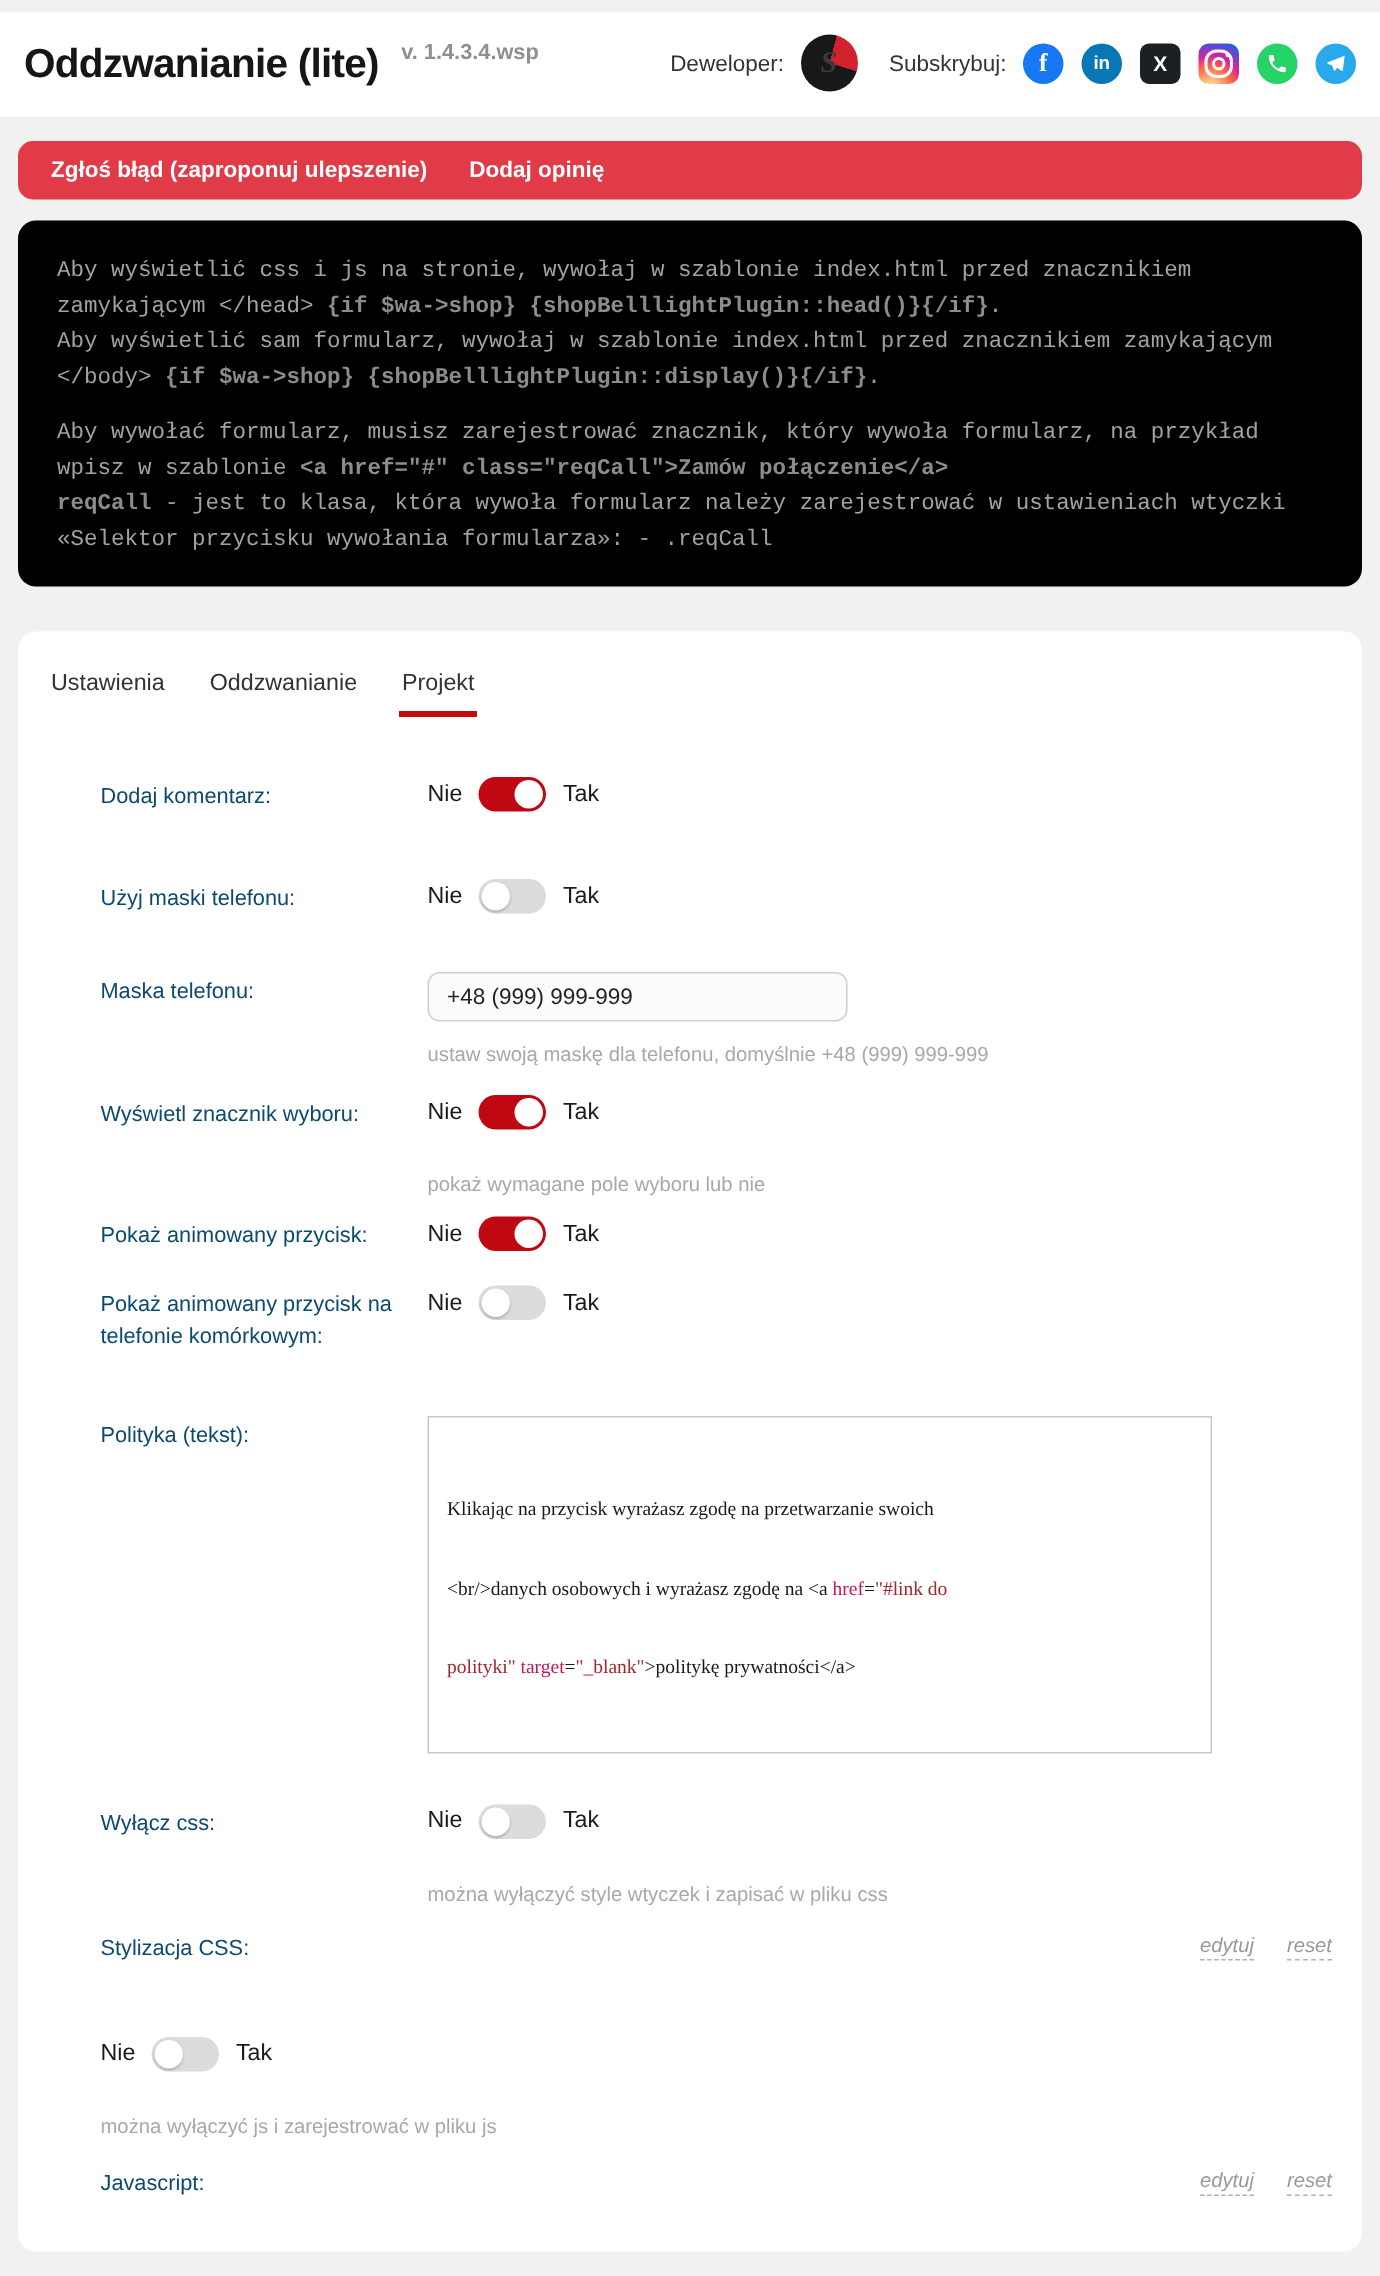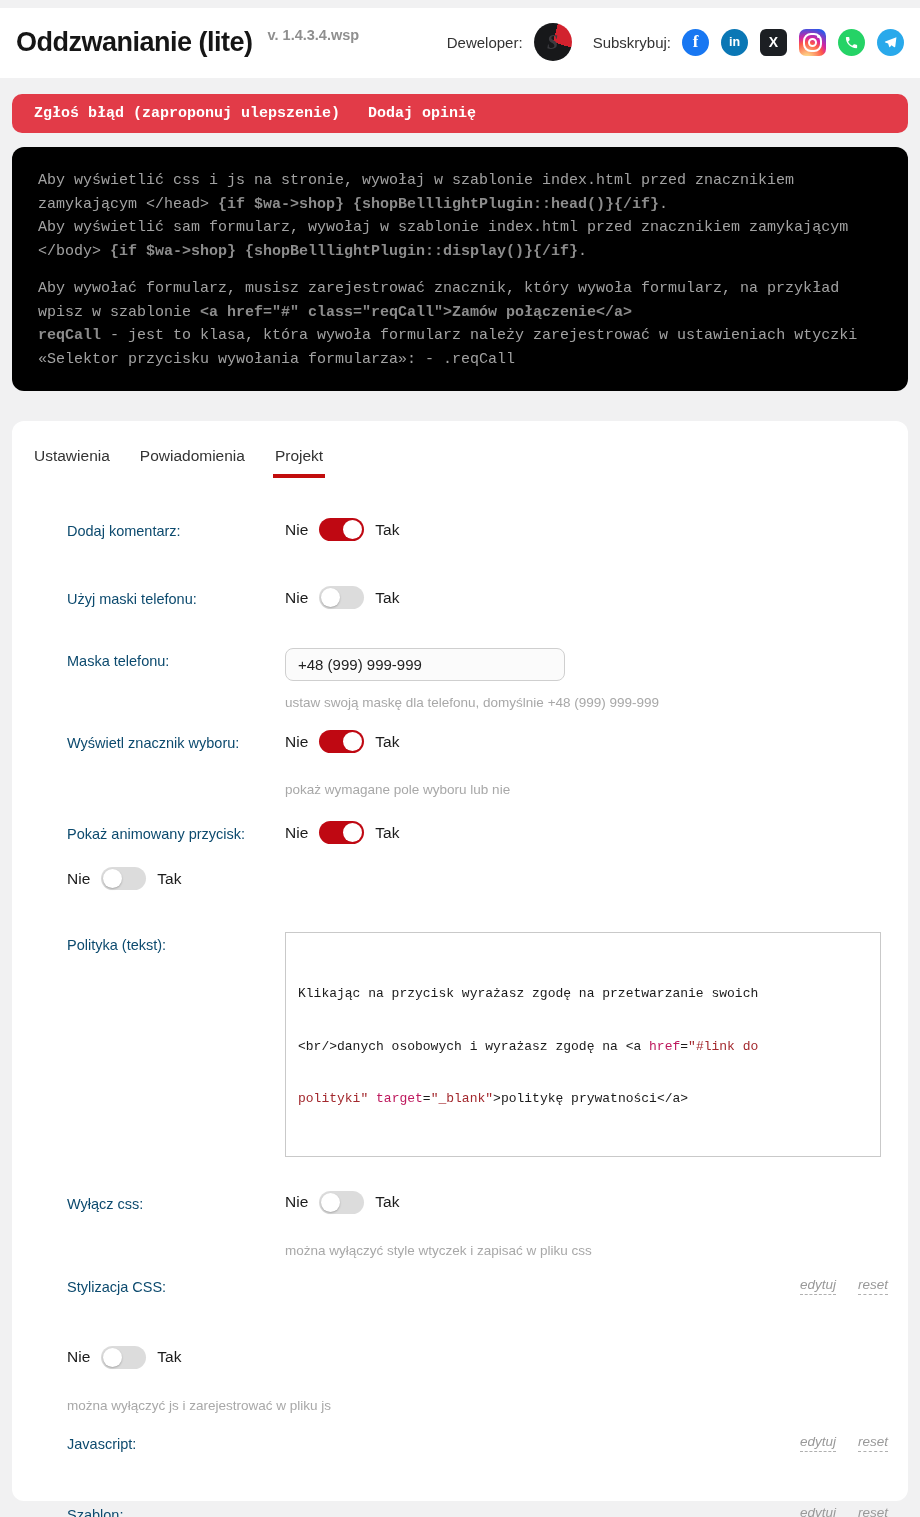--- a/index.html
+++ b/index.html
@@ -39,21 +39,21 @@
   }
   .icon-instagram::before{content:"";position:absolute;inset:4px;border:2px solid #fff;border-radius:8px;}
   .icon-instagram::after{content:"";position:absolute;top:6px;right:6px;width:3px;height:3px;background:#fff;border-radius:50%;}
   .ig-lens{position:absolute;inset:9px;border:2px solid #fff;border-radius:50%;}
   .icon-whatsapp{background:#25d366;}
   .icon-telegram{background:#29a9eb;}
   .sicon svg{width:15px;height:15px;fill:#fff;}
   
   .banner{
     margin:16px 12px 0;background:#e23b48;border-radius:10px;
-    padding:11px 22px;display:flex;align-items:center;gap:28px;font-family:Liberation Mono, monospace;
+    padding:11px 22px;display:flex;align-items:center;gap:28px;
   }
   .banner a{color:#fff;font-size:15px;font-weight:bold;text-decoration:none;cursor:pointer;}
   
   .info-card{
     margin:14px 12px 0;background:#000000;border-radius:12px;
     padding:22px 26px 20px;color:#a2a2a2;font-size:15px;line-height:23.5px;font-family:Liberation Mono, monospace;
   }
   .info-p{margin:0;white-space:pre-wrap;}
   .info-p + .info-p{margin-top:14px;}
   .run-bold{font-weight:bold;color:#8c8c8c;}
@@ -82,34 +82,34 @@
   .switch.off .knob{left:2px;box-shadow:0 1px 2px rgba(0,0,0,.25);}
   .hint{color:#a8a8a8;font-size:13.5px;}
   .hint-toggle{margin-top:29px;}
   .text-input{
     width:280px;box-sizing:border-box;padding:7px 12px;
     border:1px solid #cfcfcf;border-radius:8px;background:#fbfbfb;
     font-size:15px;color:#222;font-family:inherit;outline:none;
   }
   .hint-input{margin-top:14px;}
   .code-box{
-    width:596px;box-sizing:border-box;border:1px solid #c9c9c9;background:#fff;
-    padding:17px 12px 13px;font-family:Liberation Mono, monospace;
+    width:523px;box-sizing:border-box;border:1px solid #c9c9c9;background:#fff;
+    padding:17px 12px 13px;font-family:Liberation Serif, serif;
     font-size:13px;line-height:17.5px;color:#1a1a1a;white-space:pre-wrap;cursor:text;
   }
   .run-attr{color:#be185d;}
   .run-str{color:#a3282d;}
   .links{display:flex;gap:22px;padding-top:3px;justify-content:flex-end;}
   .dashed-link{
     color:#999;font-style:italic;font-size:13.5px;text-decoration:none;
     border-bottom:1px dashed #b0b0b0;padding-bottom:2px;cursor:pointer;
   }
   
   .mb44{margin-bottom:44px;} .mb38{margin-bottom:38px;} .mb20{margin-bottom:20px;}
-  .mb14{margin-bottom:24px;} .mb22{margin-bottom:22px;} .mb42{margin-bottom:42px;}
+  .mb14{margin-bottom:14px;} .mb22{margin-bottom:22px;} .mb42{margin-bottom:42px;}
   .mb34{margin-bottom:34px;} .mb16{margin-bottom:16px;} .mb48{margin-bottom:48px;}
   .mb18{margin-bottom:18px;} .mb47{margin-bottom:47px;}
 </style>
 </head>
 <body>
 
 <div class="topbar">
   <div class="title-wrap">
     <h1 class="app-title">Oddzwanianie (lite)</h1>
     <span class="app-version">v. 1.4.3.4.wsp</span>
@@ -148,21 +148,21 @@
   <p class="info-p"><span class="run-plain">Aby wyświetlić css i js na stronie, wywołaj w szablonie index.html przed znacznikiem zamykającym &lt;/head&gt; </span><span class="run-bold">{if $wa-&gt;shop} {shopBelllightPlugin::head()}{/if}</span><span class="run-plain">.
 Aby wyświetlić sam formularz, wywołaj w szablonie index.html przed znacznikiem zamykającym &lt;/body&gt; </span><span class="run-bold">{if $wa-&gt;shop} {shopBelllightPlugin::display()}{/if}</span><span class="run-plain">.</span></p>
   <p class="info-p"><span class="run-plain">Aby wywołać formularz, musisz zarejestrować znacznik, który wywoła formularz, na przykład wpisz w szablonie </span><span class="run-bold">&lt;a href="#" class="reqCall"&gt;Zamów połączenie&lt;/a&gt;</span><span class="run-plain">
 </span><span class="run-bold">reqCall</span><span class="run-plain"> - jest to klasa, która wywoła formularz należy zarejestrować w ustawieniach wtyczki «Selektor przycisku wywołania formularza»: - .reqCall</span></p>
 </div>
 
 <div class="panel-settings">
 
   <div class="tabs">
     <div class="tab off">Ustawienia</div>
-    <div class="tab off">Powiadomienia</div>
+    <div class="tab off">Oddzwanianie</div>
     <div class="tab on">Projekt</div>
   </div>
 
   <div class="form">
 
     <div class="row mb44">
       <div class="row-label">Dodaj komentarz:</div>
       <div class="row-control">
         <div class="toggle-group">
           <span class="tg-label">Nie</span>
@@ -216,20 +216,21 @@
           <span class="tg-label">Nie</span>
           <div class="switch on">
               <div class="knob"></div>
             </div>
           <span class="tg-label">Tak</span>
         </div>
       </div>
     </div>
 
     <div class="row mb42">
+      <div class="row-label">Pokaż animowany przycisk na telefonie komórkowym:</div>
       <div class="row-control">
         <div class="toggle-group">
           <span class="tg-label">Nie</span>
           <div class="switch off">
               <div class="knob"></div>
             </div>
           <span class="tg-label">Tak</span>
         </div>
       </div>
     </div>

